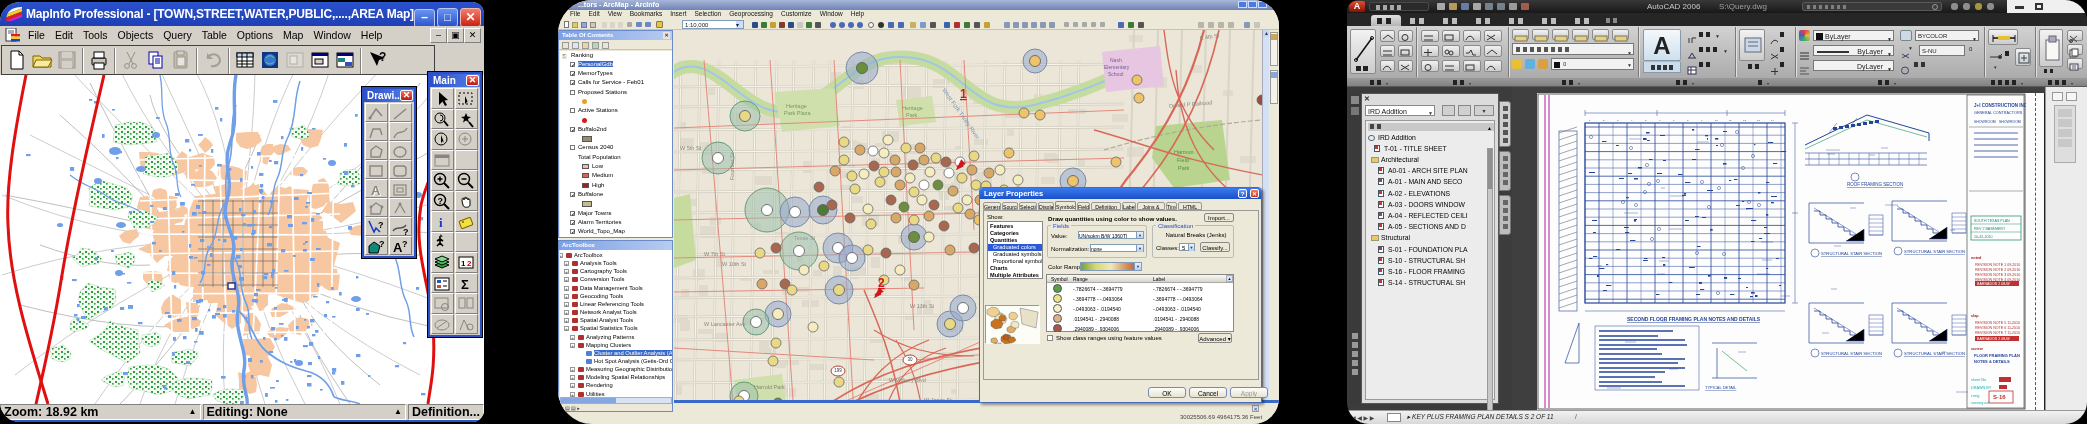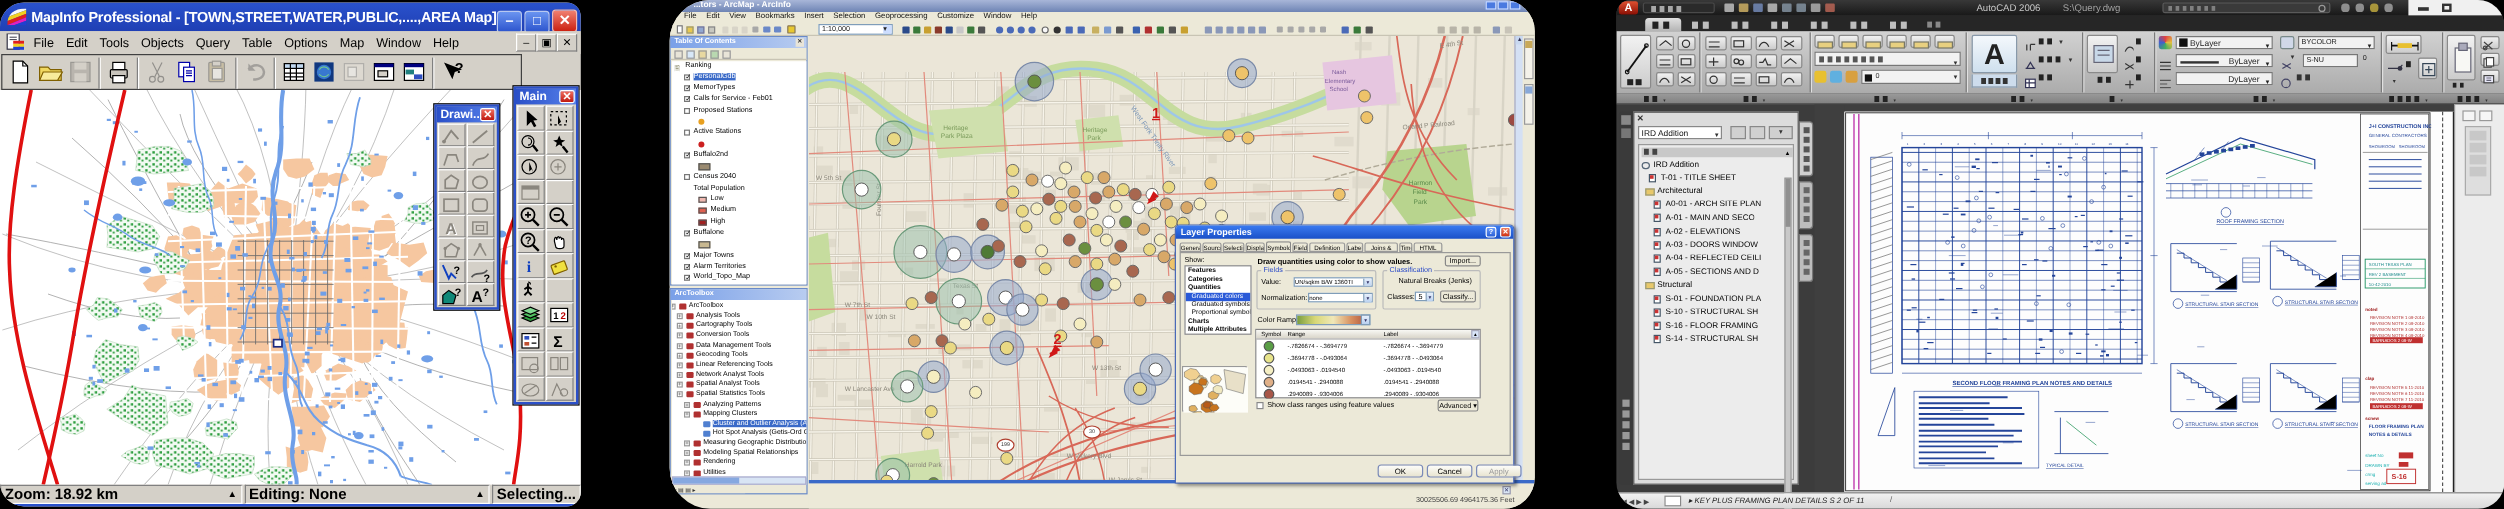--- a/index.html
+++ b/index.html
@@ -844,21 +844,21 @@
         <span class="c g"><svg width="21" height="20" viewBox="0 0 21 20">
             <path d="M4 15 L8 5 L13 15" fill="none" stroke="#8a867e"></path>
             <circle cx="14" cy="12" r="3" fill="none" stroke="#8a867e"></circle>
           </svg></span>
       </div>
     </div>
 
 <div class="sbar">
 <span style="width:209px;border:1px solid;border-color:#808080 #fff #fff #808080;padding:0 3px">Zoom: 18.92 km<span style="float:right;font-size:8px;line-height:14px">▲</span></span>
 <span style="width:212px;border:1px solid;border-color:#808080 #fff #fff #808080;padding:0 3px;margin-left:2px">Editing: None<span style="float:right;font-size:8px;line-height:14px">▲</span></span>
-<span style="flex:1;border:1px solid;border-color:#808080 #fff #fff #808080;padding:0 3px;margin-left:2px">Selecting...</span>
+<span style="flex:1;border:1px solid;border-color:#808080 #fff #fff #808080;padding:0 3px;margin-left:2px">Definition...</span>
 </div>
 <div style="position:absolute;left:0;top:418px;width:100%;height:4px;background:#2a52cc"></div>
 </div>
 
 <div id="w2" style="position:absolute;left:558px;top:0;width:721px;height:424px;background:#ece9d8;border-radius:34px 26px 26px 34px;overflow:hidden">
 <div style="position:absolute;left:0;top:0;width:100%;height:10px;background:linear-gradient(#a8b6d8,#6e84b4);color:#fff;font-size:7px;font-weight:bold;line-height:10px;padding-left:20px">...tors - ArcMap - ArcInfo
 <span style="position:absolute;right:12px;top:1px"><span style="display:inline-block;width:9px;height:7px;background:#4a7ae0;border:1px solid #cdf"></span><span style="display:inline-block;width:9px;height:7px;background:#4a7ae0;border:1px solid #cdf;margin-left:1px"></span><span style="display:inline-block;width:9px;height:7px;background:#4a7ae0;border:1px solid #cdf;margin-left:1px"></span></span></div>
 <div style="position:absolute;left:0;top:10px;width:100%;height:10px;background:#ece9d8;font-size:6.5px;color:#111">
 <span style="padding-left:12px">File</span><span style="padding-left:8px">Edit</span><span style="padding-left:8px">View</span><span style="padding-left:8px">Bookmarks</span><span style="padding-left:8px">Insert</span><span style="padding-left:8px">Selection</span><span style="padding-left:8px">Geoprocessing</span><span style="padding-left:8px">Customize</span><span style="padding-left:8px">Window</span><span style="padding-left:8px">Help</span></div>
 

